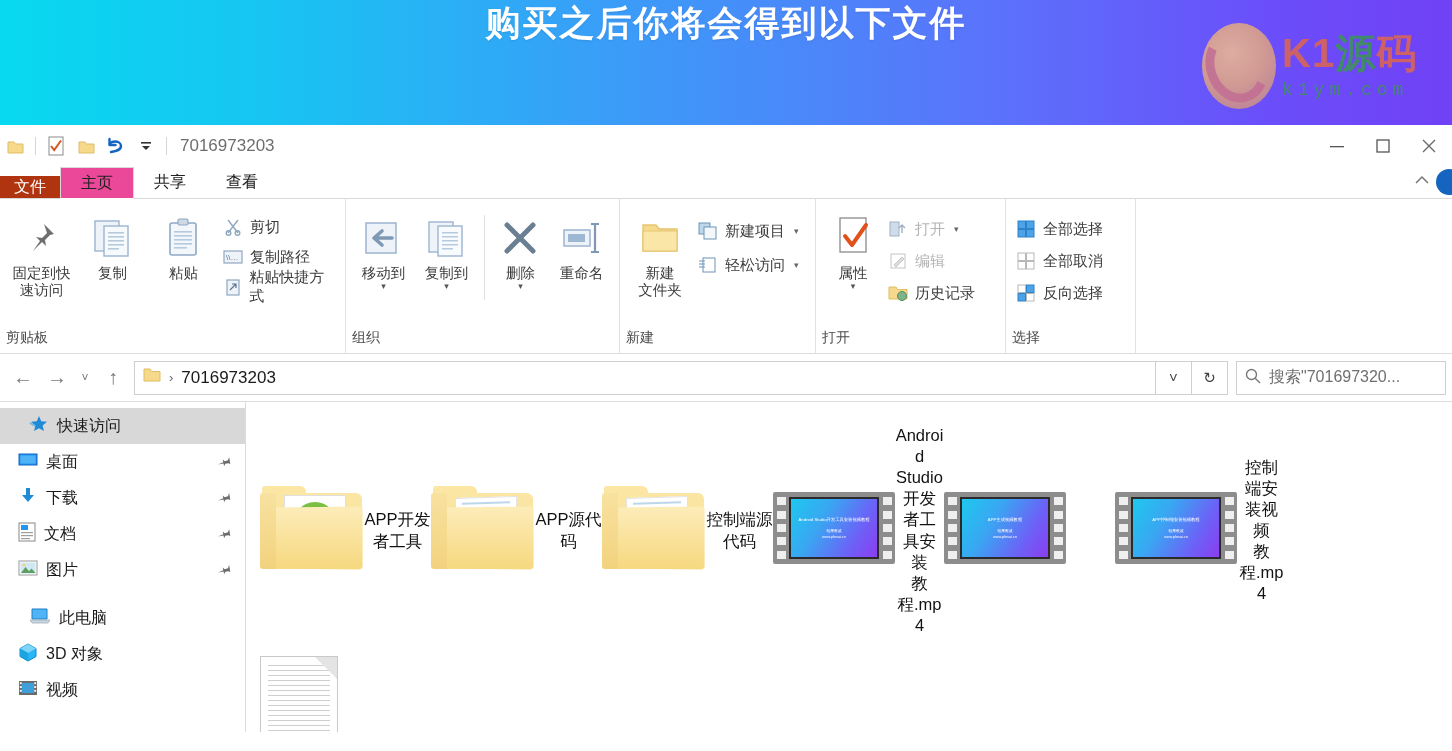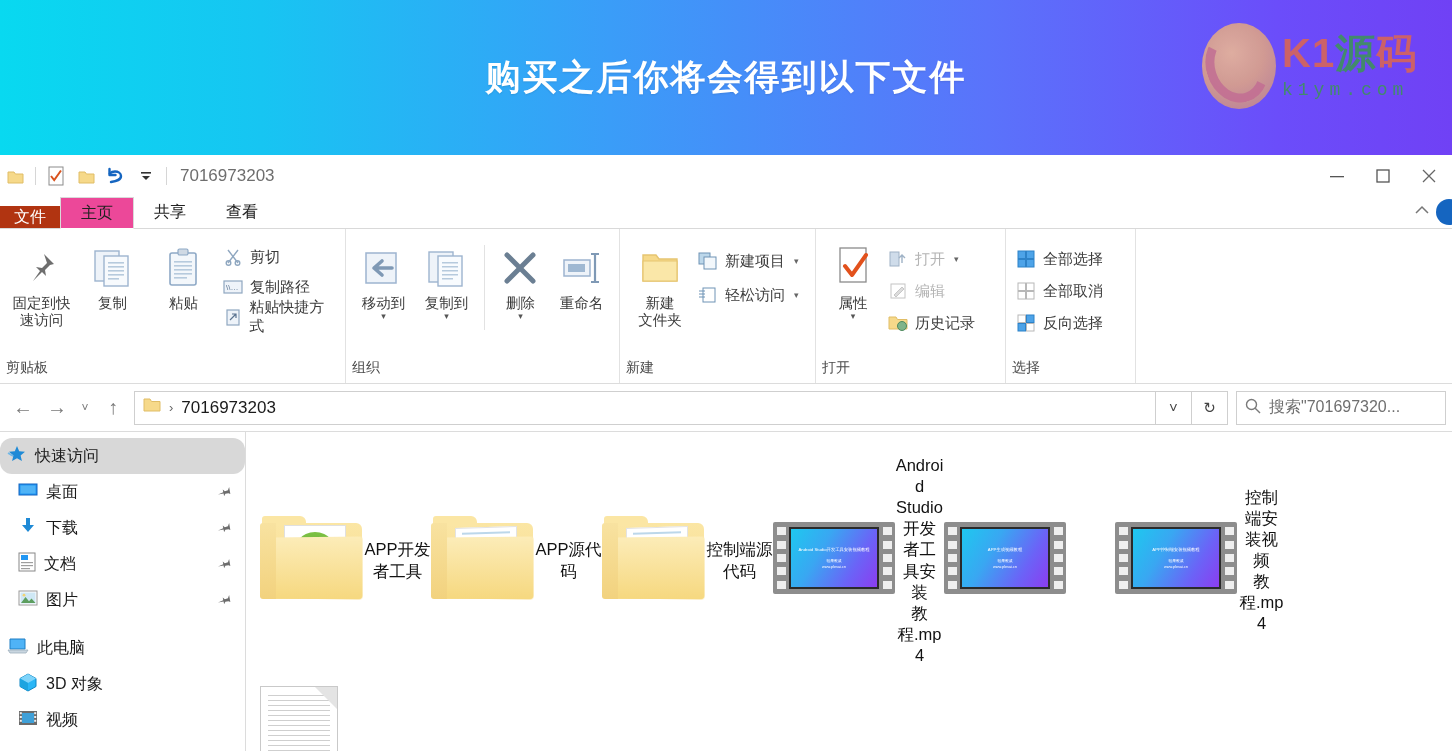--- a/index.html
+++ b/index.html
@@ -6,23 +6,23 @@
   html, body {
     width: 1452px; height: 751px;
     font-family: "Liberation Sans", "DejaVu Sans", sans-serif;
     overflow: hidden;
     background: #ffffff;
   }
 
   
   .promo-banner {
     position: relative;
-    width: 1452px; height: 155px;
+    width: 1452px; height: 125px;
     background: linear-gradient(90deg, #08d9f0 0%, #17c5f2 18%, #3a9df8 42%, #5a73fb 68%, #6b4dfa 88%, #7041f5 100%);
-    display: flex; align-items: center; justify-content: center;
+    display: flex; justify-content: center;
     overflow: hidden;
   }
   .promo-title {
     color: #ffffff;
     font-size: 35px;
     font-weight: bold;
     letter-spacing: 2px;
     text-shadow: 0 1px 2px rgba(0,0,0,.10);
   }
   .watermark {
@@ -181,21 +181,21 @@
   
   .body-area { display: flex; height: 330px; }
   .sidebar {
     width: 246px; border-right: 1px solid #dcdcdc; background: #fff;
     padding-top: 6px; overflow: hidden;
   }
   .side-item {
     height: 36px; display: flex; align-items: center; gap: 8px;
     padding-left: 18px; font-size: 16px; color: #1a1a1a; position: relative;
   }
-  .side-item.root { padding-left: 7px; border-radius: 12px; }
+  .side-item.root { padding-left: 29px; }
   .side-item.selected { background: #d8d8d8; }
   .side-item .sname { white-space: nowrap; }
   .pin {
     position: absolute; right: 14px; color: #6d6d6d; font-size: 14px;
     transform: rotate(35deg);
   }
   .side-gap { height: 12px; }
 
   .content {
     flex: 1; background: #fff; padding: 14px 0 0 14px;

